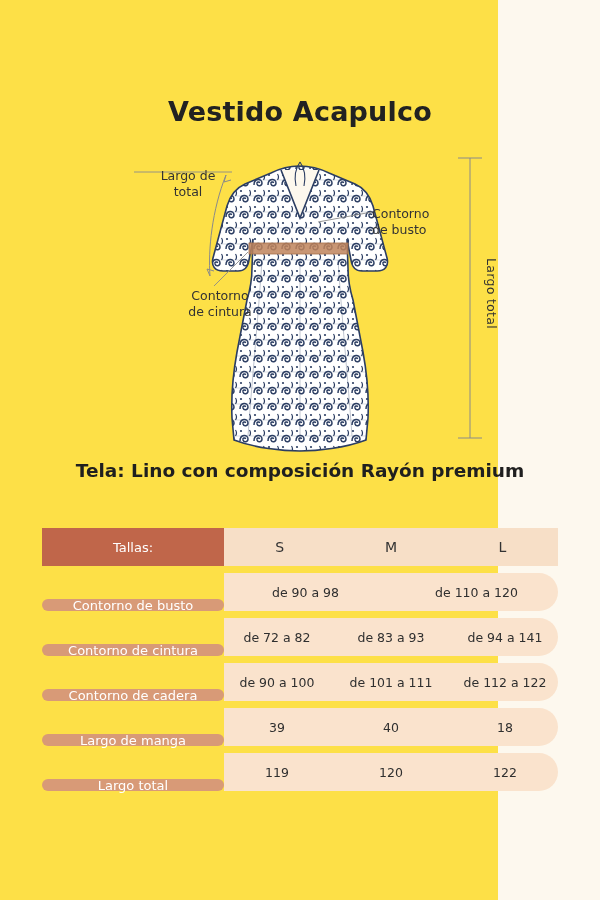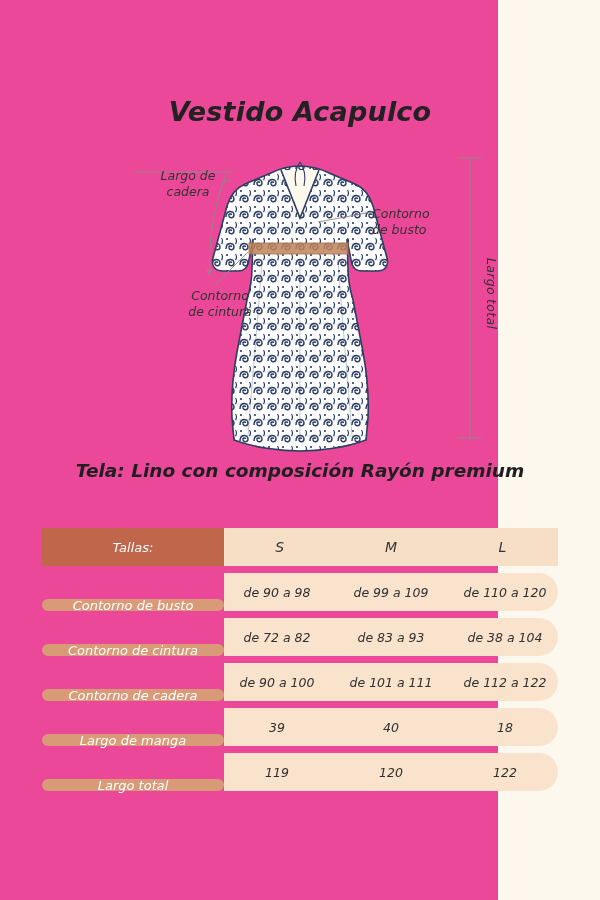--- a/index.html
+++ b/index.html
@@ -12,22 +12,21 @@
     background: #fdf8ee;
     font-family: "DejaVu Sans", sans-serif;
     color: #2c2c2c;
     overflow: hidden;
     position: relative;
   }
   .page {
     width: 498px;
     height: 900px;
     position: relative;
-    background: #ec4899;
-    font-style: italic;
+    background: #fde047;
   }
 
   
   .title {
     position: absolute;
     top: 96px;
     left: 0;
     width: 600px;
     text-align: center;
     font-size: 27px;
@@ -251,21 +250,21 @@
       <g>
         <line x1="470" y1="18" x2="470" y2="298" stroke="#8a8a8a" stroke-width="1"></line>
         <line x1="458" y1="18" x2="482" y2="18" stroke="#8a8a8a" stroke-width="1"></line>
         <line x1="458" y1="298" x2="482" y2="298" stroke="#8a8a8a" stroke-width="1"></line>
       </g>
     </svg>
 
     
     <div class="callout left" style="left:140px; top:28px; width:96px;">
       <div>Largo de</div>
-      <div>cadera</div>
+      <div>total</div>
     </div>
 
     <div class="callout right" style="left:372px; top:66px; width:110px;">
       <div>Contorno</div>
       <div>de busto</div>
     </div>
 
     <div class="callout left" style="left:160px; top:148px; width:120px;">
       <div>Contorno</div>
       <div>de cintura</div>
@@ -284,31 +283,30 @@
         <div class="cell size-head">S</div>
         <div class="cell size-head">M</div>
         <div class="cell size-head">L</div>
       </div>
     </div>
 
     <div class="trow">
       <div class="rowlabel body-label">Contorno de busto</div>
       <div class="cells body">
         <div class="cell">de 90 a 98</div>
-        <div class="cell">de 99 a 109</div>
         <div class="cell">de 110 a 120</div>
       </div>
     </div>
 
     <div class="trow">
       <div class="rowlabel body-label">Contorno de cintura</div>
       <div class="cells body">
         <div class="cell">de 72 a 82</div>
         <div class="cell">de 83 a 93</div>
-        <div class="cell">de 38 a 104</div>
+        <div class="cell">de 94 a 141</div>
       </div>
     </div>
 
     <div class="trow">
       <div class="rowlabel body-label">Contorno de cadera</div>
       <div class="cells body">
         <div class="cell">de 90 a 100</div>
         <div class="cell">de 101 a 111</div>
         <div class="cell">de 112 a 122</div>
       </div>

